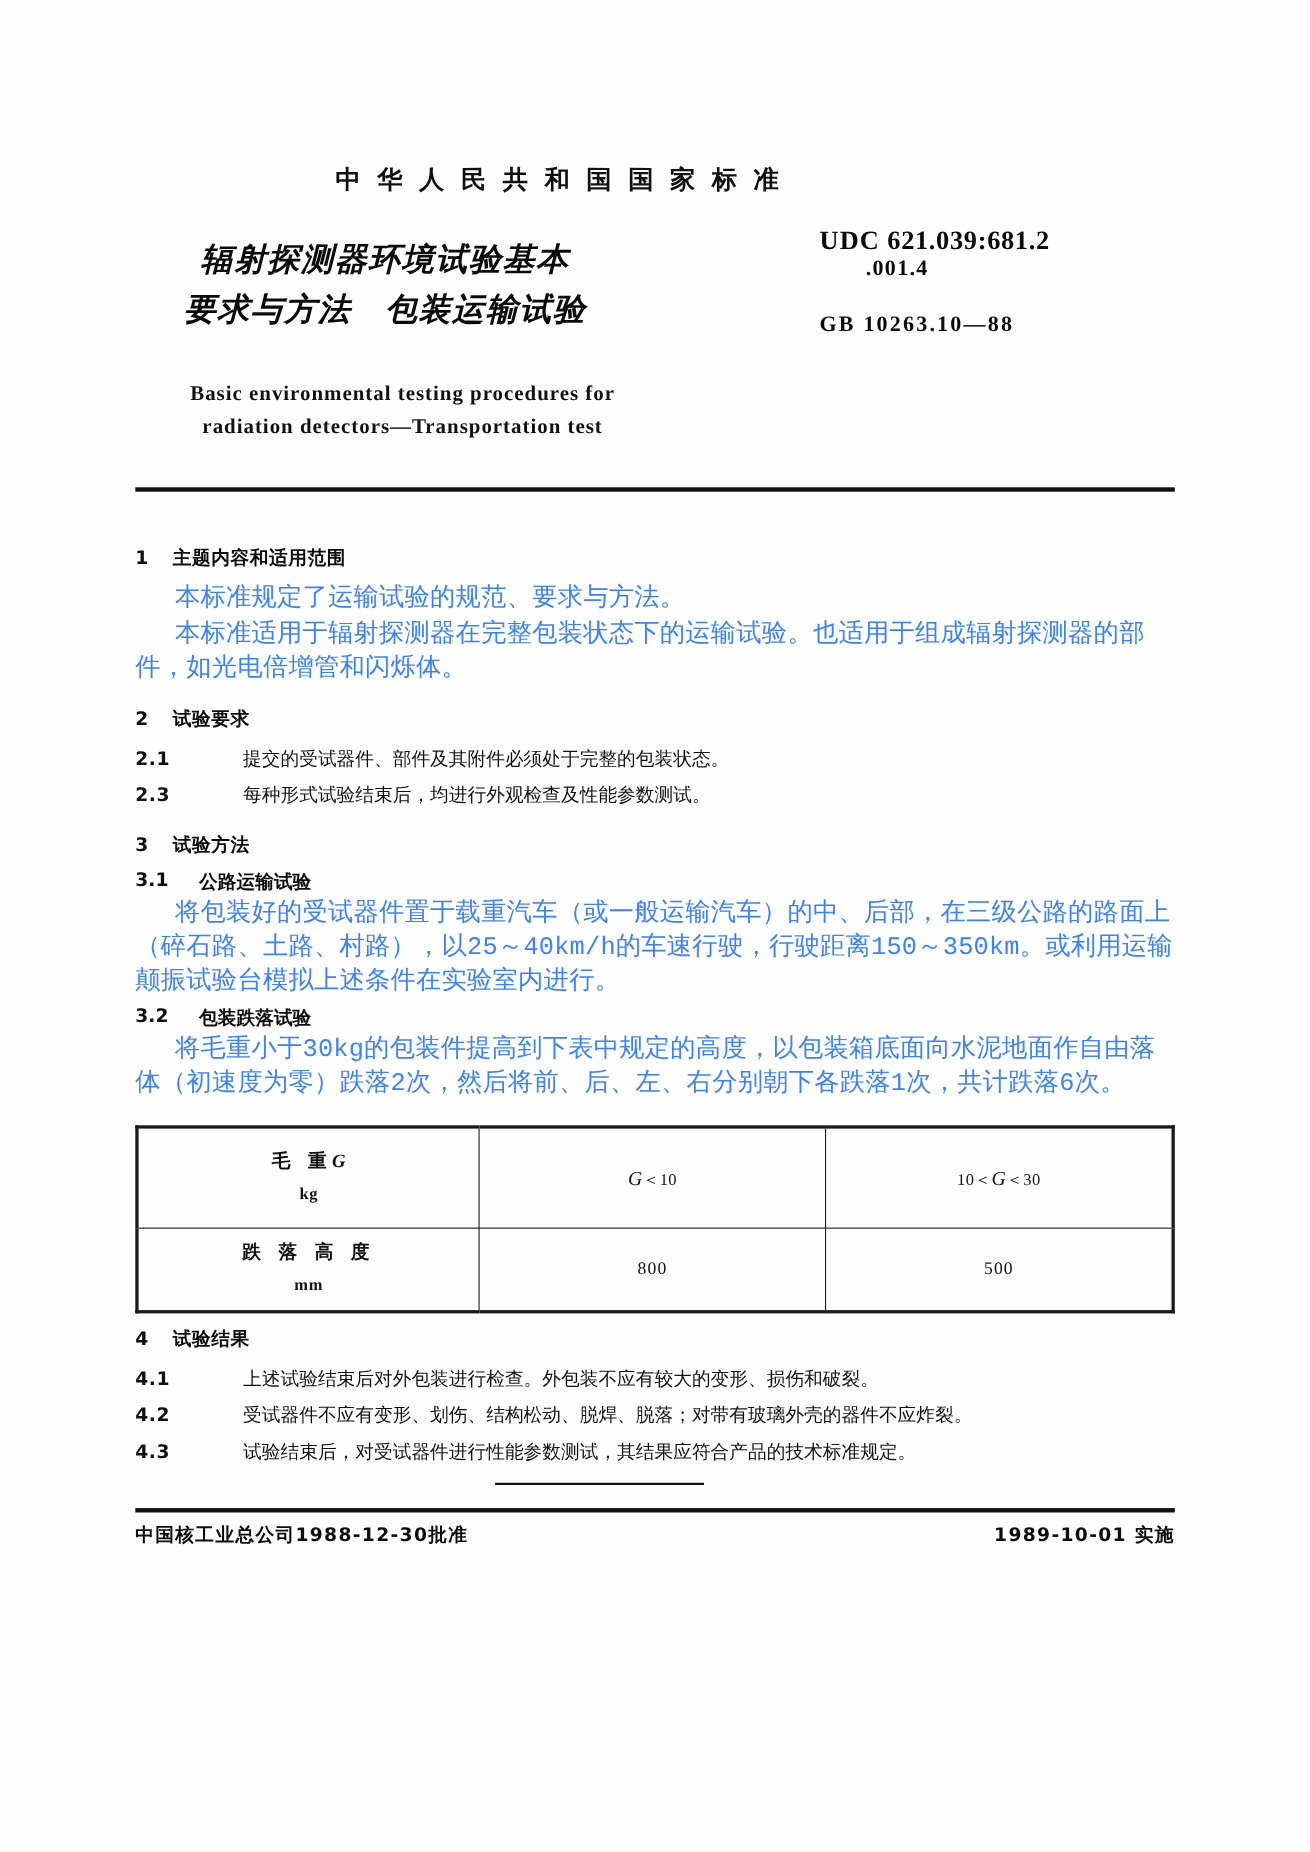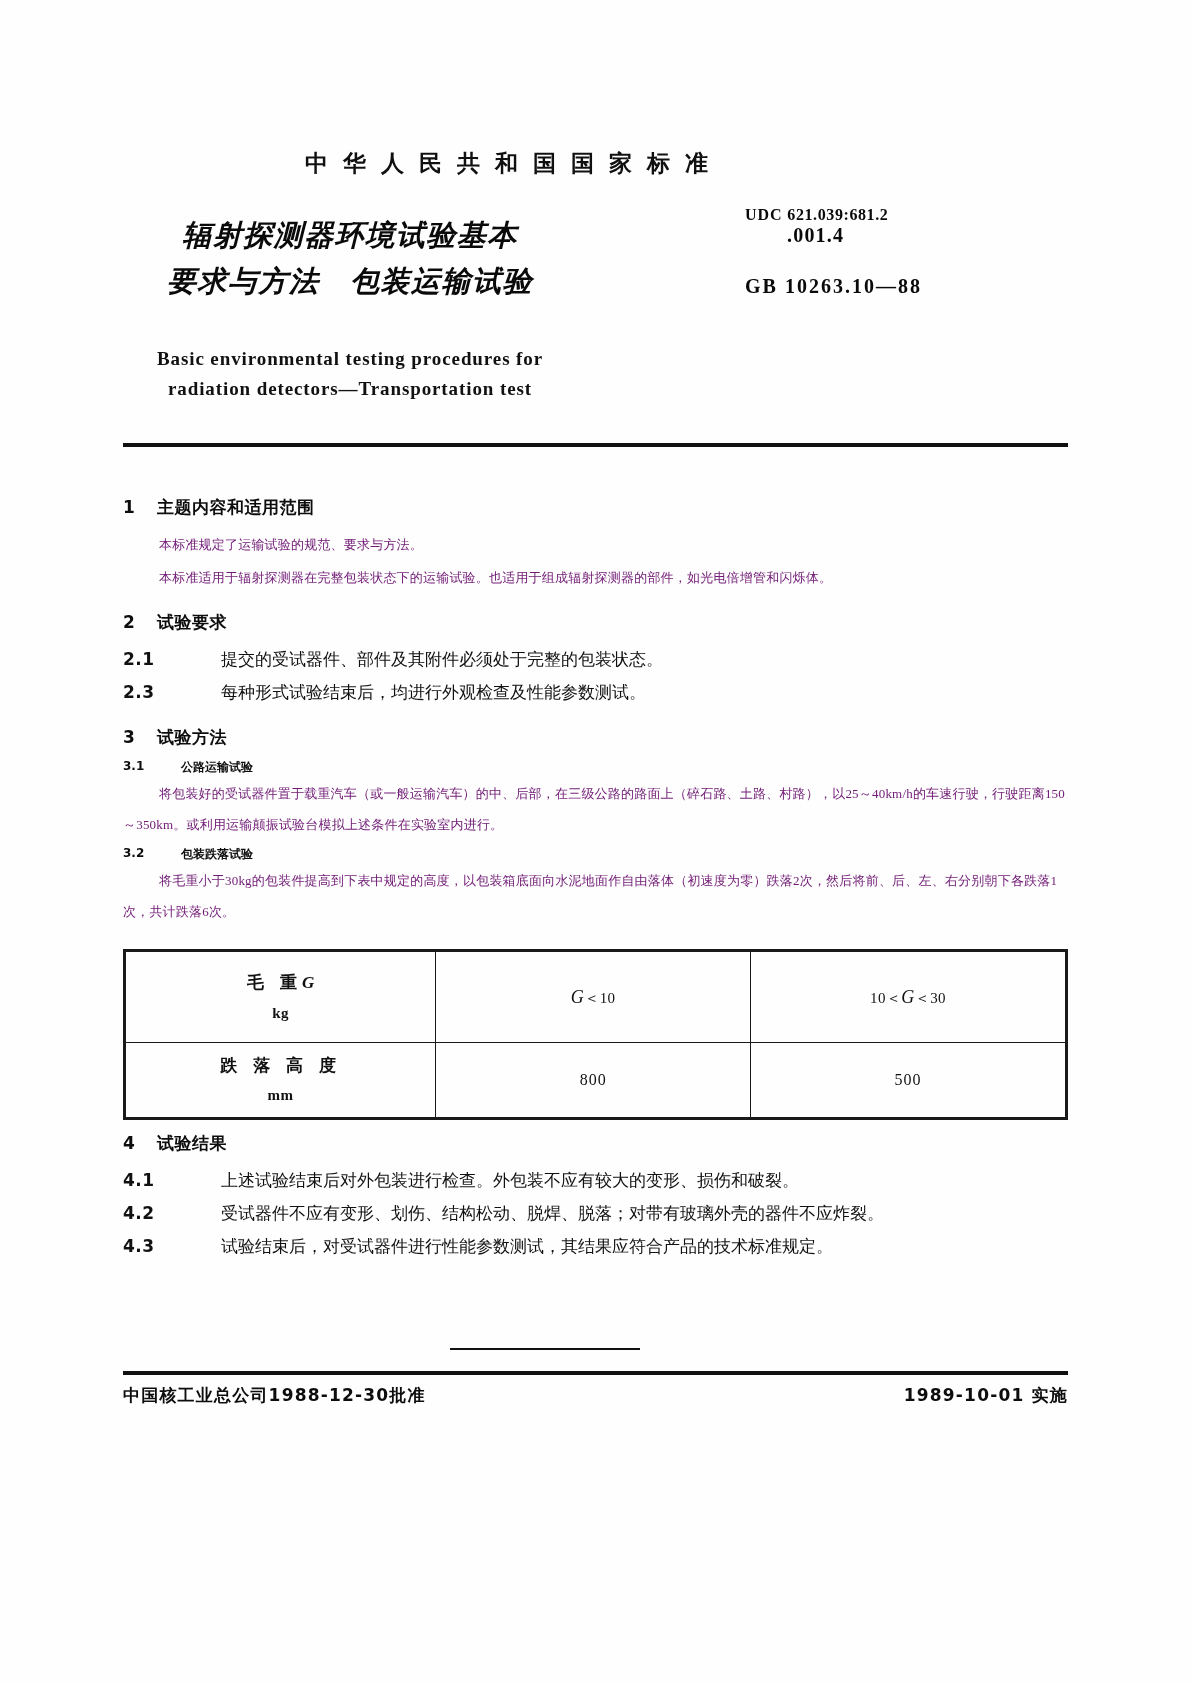--- a/index.html
+++ b/index.html
@@ -54,40 +54,41 @@
     letter-spacing: 1.5px;
     line-height: 46px;
     color: #0a0a0a;
   }
   .en-block {
     position: absolute;
     left: 0;
     top: 196px;
     width: 700px;
     text-align: center;
+    padding-left: 16px;
   }
   .en-line {
     font-family: "Liberation Serif", "DejaVu Serif", serif;
     font-weight: 700;
     font-size: 19px;
     letter-spacing: 0.9px;
     line-height: 30px;
     color: #111;
   }
   .code-block {
     position: absolute;
     left: 745px;
     top: 58px;
     width: 330px;
     font-family: "Liberation Serif", "DejaVu Serif", serif;
     font-weight: 700;
     color: #0a0a0a;
   }
   .udc-row {
-    font-size: 16px;
+    font-size: 24px;
     letter-spacing: 0.6px;
     white-space: nowrap;
   }
   .udc-row .udc-label { letter-spacing: 1px; }
   .udc-sub {
     font-size: 20px;
     letter-spacing: 1.2px;
     margin-left: 42px;
   }
   .gb-row {
@@ -133,24 +134,24 @@
     font-weight: 700;
     color: #0d0d0d;
     margin: 18px 0 10px 0;
     letter-spacing: 0.5px;
   }
   .h2 .num {
     display: inline-block;
     width: 34px;
   }
   .para {
-    font-family: Liberation Serif, serif;
-    font-size: 13px;
+    font-family: Liberation Mono, monospace;
+    font-size: 23px;
     line-height: 31px;
-    color: #701a75;
+    color: #3b82f6;
     text-indent: 36px;
     letter-spacing: 0.2px;
     margin: 2px 0;
   }
   .clause {
     font-family: "DejaVu Sans", "Liberation Sans", sans-serif;
     font-size: 17px;
     line-height: 31px;
     color: #111;
     margin: 2px 0;
@@ -160,21 +161,21 @@
   }
   .clause .cnum {
     flex: 0 0 auto;
     width: 58px;
     font-weight: 700;
     letter-spacing: 0.5px;
   }
   .clause .ctext { flex: 1 1 auto; }
   .sub-head {
     font-family: "DejaVu Sans", "Liberation Sans", sans-serif;
-    font-size: 12px;
+    font-size: 17px;
     font-weight: 700;
     color: #0d0d0d;
     margin: 6px 0 2px 0;
     display: flex;
   }
   .sub-head .cnum { width: 58px; }
   .tight { margin-top: 12px; }
 
   
   .tbl-wrap {

